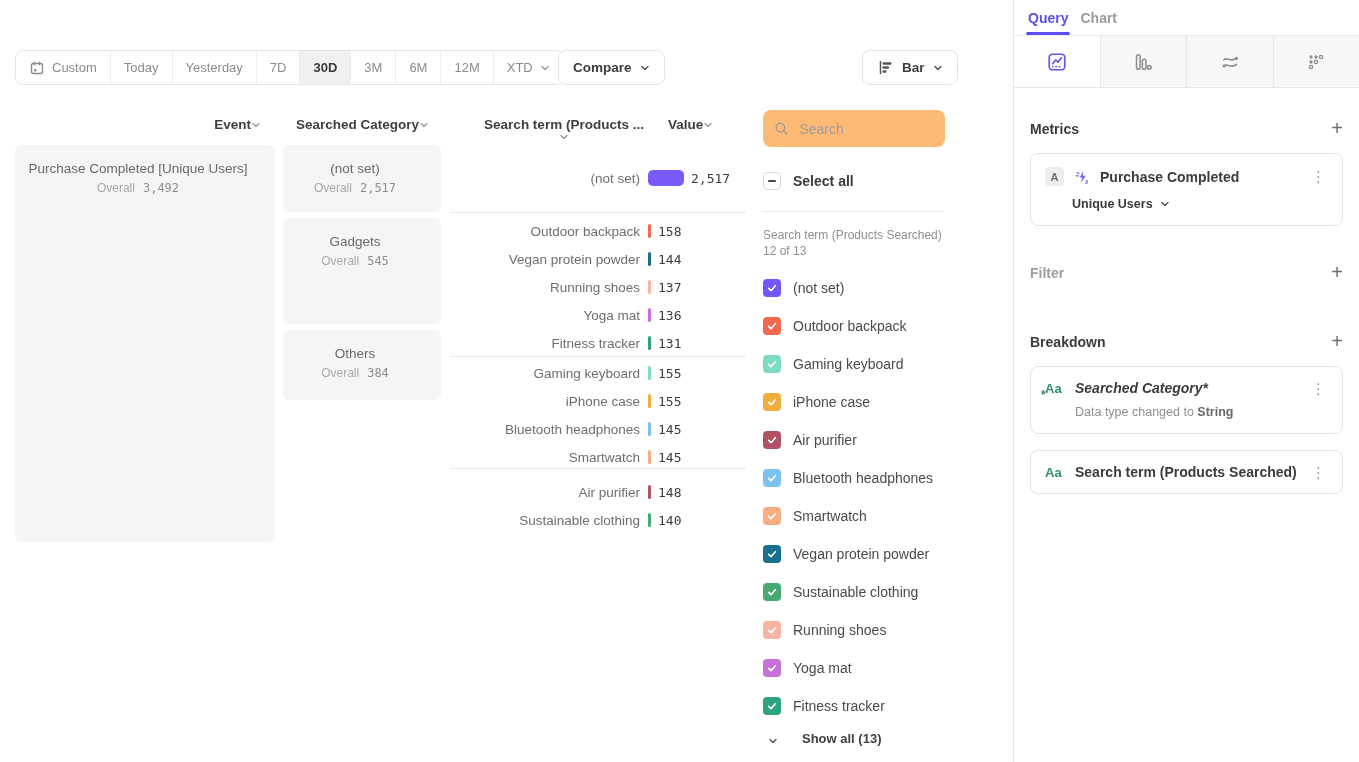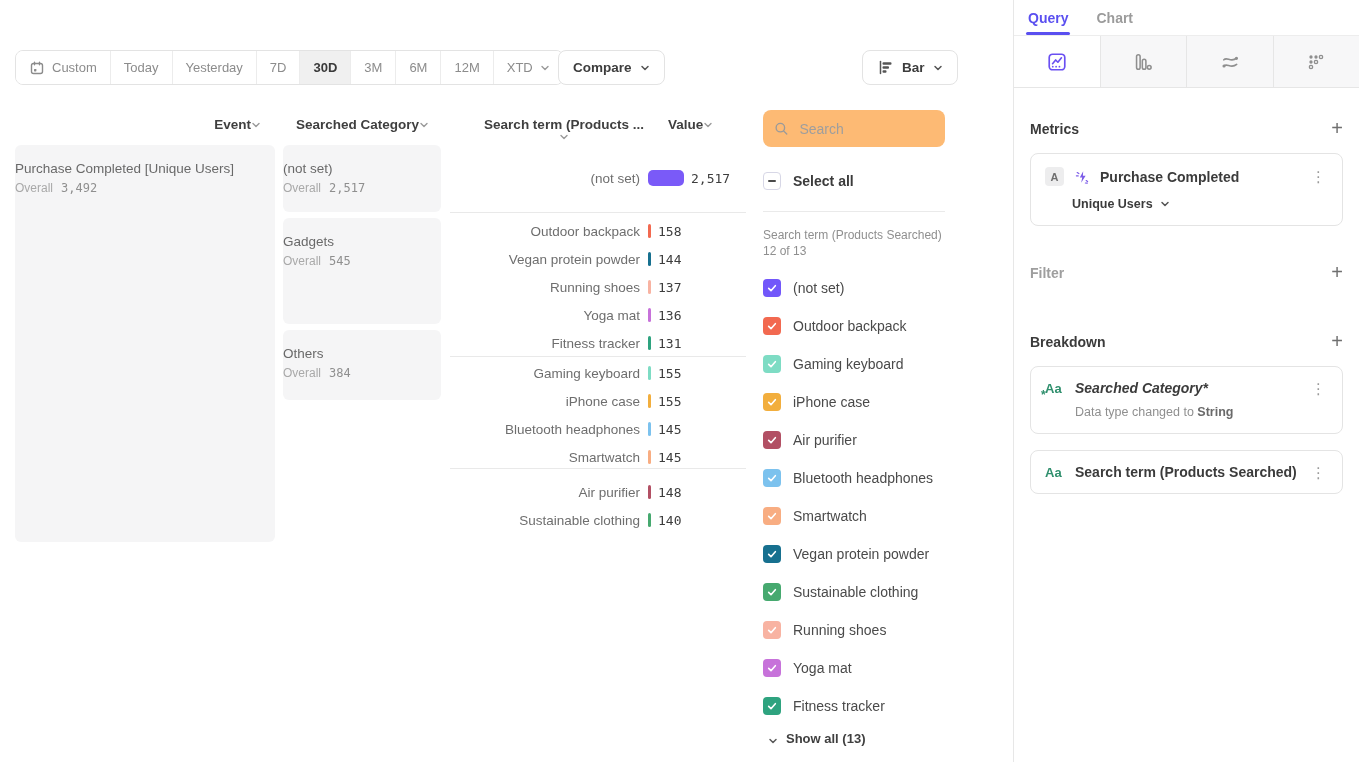--- a/index.html
+++ b/index.html
@@ -33,21 +33,21 @@
 
   
   .headers { position:absolute; top:117px; left:0; height:18px; font-size:13.5px; font-weight:600; color:#3f3f3f; }
   .hdr { position:absolute; display:flex; align-items:center; cursor:pointer; }
   .hdr.event { left:15px; width:246px; justify-content:flex-end; }
   .hdr.cat { left:283px; width:146px; justify-content:flex-end; }
   .hdr.term { left:464px; width:200px;flex-direction:column; }
   .hdr.value { left:668px; width:70px; }
 
   
-  .box { background:#f5f5f6; border-radius:6px; text-align:left; padding:16px 14px 0 0; }
+  .box { background:#f5f5f6; border-radius:6px; text-align:center; padding:16px 14px 0 0; }
   .event-box { position:absolute; left:15px; top:145px; width:260px; height:397px; }
   .box-title { font-size:13.5px; color:#696969; }
   .box-sub { margin-top:5px; font-size:12px; color:#a9a9a9; }
   .box-sub .num { font-size:12px; color:#8f8f8f; margin-left:8px; }
   .cat-col { position:absolute; left:283px; top:145px; width:158px; display:flex; flex-direction:column; gap:6px; }
   .val-col { position:absolute; left:450px; top:145px; width:296px; }
   .val-group.bordered { border-top:1px solid #e9e9e9; }
   .val-row { height:28px; display:flex; align-items:center; cursor:pointer; }
   .val-label { width:190px; text-align:right; font-size:13.5px; color:#6e6e6e; white-space:nowrap; }
   .val-bar { margin-left:8px; height:14px; border-radius:1.5px; flex:none; }
@@ -68,25 +68,25 @@
   .select-all .lbl { font-size:14px; font-weight:700; color:#3b3b3b; }
   .cb { width:18px; height:18px; border-radius:4px; display:flex; align-items:center; justify-content:center; flex:none; }
   .cb.indet { background:#fff; border:1px solid #d7d7e6; }
   .cb.indet .dash { width:8px; height:2px; background:#4a4a4a; border-radius:1px; }
   .cb.patterned { background-image:radial-gradient(rgba(255,255,255,.65) 1px, transparent 1.3px); background-size:4px 4px; }
   .panel-divider { position:absolute; left:763px; top:211px; width:182px; height:1px; background:#eaeaea; }
   .panel-caption { position:absolute; left:763px; top:227px; width:190px; font-size:12px; line-height:16px; color:#8f8f8f; }
   .cb-list { position:absolute; left:763px; top:269px; width:245px; }
   .cb-item { height:38px; display:flex; align-items:center; gap:12px; cursor:pointer; }
   .cb-item .lbl { font-size:14px; color:#4a4a4a; }
-  .show-all { position:absolute; left:768px; top:731px; display:flex; align-items:flex-end; gap:8px; font-size:13px; font-weight:600; color:#3f3f3f; cursor:pointer; }
+  .show-all { position:absolute; left:768px; top:731px; display:flex; align-items:flex-end; gap:24px; font-size:13px; font-weight:600; color:#3f3f3f; cursor:pointer; }
 
   
   .sidebar { position:absolute; left:1013px; top:0; width:346px; height:762px; border-left:1px solid #e7e7e7; background:#fff; }
-  .sb-tabs { height:36px; display:flex; gap:28px; padding-left:14px; align-items:center; border-bottom:1px solid #ededed; }
+  .sb-tabs { height:36px; display:flex; gap:12px; padding-left:14px; align-items:center; border-bottom:1px solid #ededed; }
   .sb-tab { font-size:14px; font-weight:700; color:#9b9b9b; position:relative; height:100%; display:flex; align-items:center; cursor:pointer; }
   .sb-tab.active { color:#5a4ff0; }
   .sb-tab.active::after { content:""; position:absolute; left:-2px; right:-2px; bottom:0; height:3px; background:#5a4ff0; border-radius:2px; }
   .icon-strip { height:52px; display:flex; background:#f7f7f8; border-bottom:1px solid #e6e6e6; }
   .icon-tab { flex:1; display:flex; align-items:center; justify-content:center; color:#8f8f8f; border-right:1px solid #e6e6e6; cursor:pointer; }
   .icon-tab:last-child { border-right:none; }
   .icon-tab.active { background:#fff; color:#6a4ff2; }
   .sb-content { padding:32px 16px 0 16px; }
   .sb-head { display:flex; justify-content:space-between; align-items:center; height:17px; }
   .sb-head .title { font-size:14px; font-weight:700; color:#3b3b3b; }

